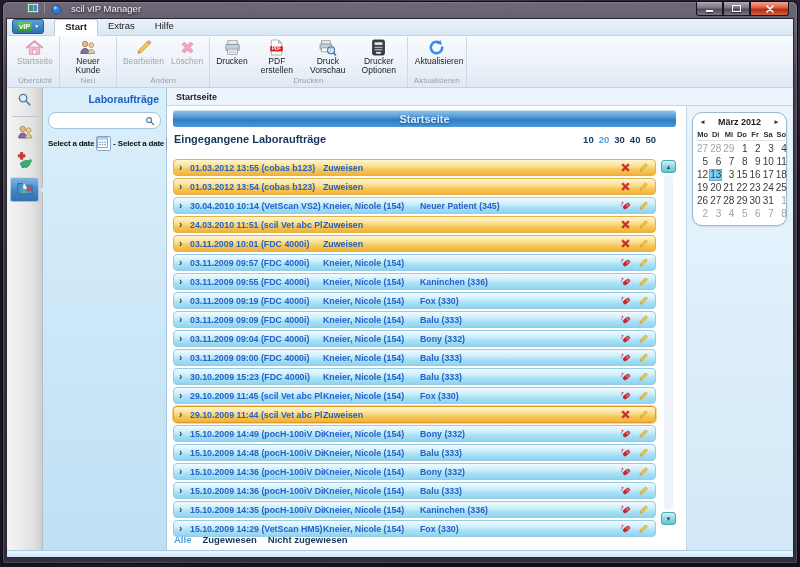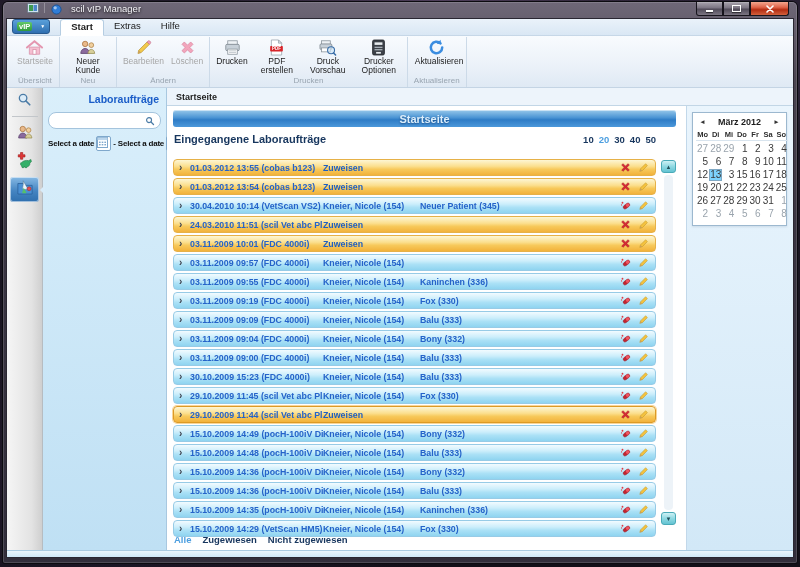--- a/index.html
+++ b/index.html
@@ -28,21 +28,21 @@
     background:linear-gradient(#f3a68e,#e0654a 40%,#b42d12 60%,#d2603c)}
   .glyph-min{width:7px;height:2px;background:#fff;box-shadow:0 1px 1px rgba(0,0,0,.6);margin-top:4px}
   .glyph-max{width:7px;height:5px;border:1.4px solid #fff;box-shadow:0 1px 1px rgba(0,0,0,.5)}
   .wbtn svg{width:8px;height:8px}
   .client{position:absolute;left:3px;right:3px;top:16px;bottom:5px;background:#fff;
     border:1px solid #2a2732;display:flex;flex-direction:column;overflow:hidden}
   
   .tabstrip{height:16px;background:linear-gradient(#eaf2fa,#d9e7f4);display:flex;align-items:flex-end;
     padding-left:5px;border-bottom:1px solid #c6d7e7;position:relative;flex:none}
   .appbtn{height:13px;margin:0 10px 1px 0;background:linear-gradient(#5aa0da,#2f6fb0);border:1px solid #27598e;
-    border-radius:3px;display:flex;align-items:center;padding:0 4px;gap:8px}
+    border-radius:3px;display:flex;align-items:center;padding:0 4px;gap:2px}
   .vip{background:linear-gradient(#63c868,#2f9a3c);color:#fff;font-size:7.5px;font-weight:bold;
     padding:0 2px;border-radius:2px;line-height:9px}
   .caret{color:#fff;font-size:5px;line-height:5px}
   .rtab{padding:1px 10px 2px;font-size:9.5px;color:#1c1c1c}
   .rtab.active{background:#fff;border:1px solid #b5cde2;border-bottom-color:#fff;border-radius:3px 3px 0 0;
     font-weight:bold;margin-bottom:-1px;padding-bottom:3px}
   .ribbon-body{height:50px;background:linear-gradient(#f8fbfe,#ecf2f9 55%,#dfe9f4);
     border-bottom:1px solid #c4d4e4;display:flex;align-items:stretch;padding:1px 4px 0;flex:none}
   .rgroup{display:flex;flex-direction:column;padding:0 4px;border-right:1px solid #ccdae8}
   .rbtns{display:flex;flex:1;align-items:flex-start;gap:3px;justify-content:center}
@@ -109,21 +109,21 @@
   .scrollbtn{position:absolute;left:0;width:15px;height:13px;border:1px solid #49aab8;border-radius:3px;
     background:linear-gradient(#cdf1f5,#8fd9e2 50%,#63c3d2);color:#1f4f5a;font-size:6px;line-height:12px;
     text-align:center;box-sizing:border-box}
   .scrollbtn.up{top:0}.scrollbtn.down{bottom:0}
   .filters{display:flex;gap:11px;padding:6px 8px 5px 7px;font-size:9.5px;font-weight:bold;color:#17365e;
     margin-top:auto;flex:none}
   .filters .active{color:#4d9fe0}
   
   .rightpanel{width:107px;flex:none;background:linear-gradient(#eaf5fd,#d2e8f7);border-left:1px solid #c2d8ea;
     padding:6px 6px 0 5px;box-sizing:border-box}
-  .calendar{background:#fff;border:1px solid #9cb8cf;border-radius:0;padding:3px 3px 5px;
+  .calendar{background:#fff;border:1px solid #9cb8cf;border-radius:10px;padding:3px 3px 5px;
     box-shadow:0 1px 2px rgba(60,90,120,.15)}
   .calhead{display:flex;align-items:center;font-size:9px;font-weight:bold;color:#1d1d1d;padding:1px 1px 3px}
   .calnav{width:11px;text-align:center;font-size:6.5px;color:#333;line-height:10px}
   .calmonth{flex:1;text-align:center}
   .calgrid{display:grid;grid-template-columns:repeat(7,1fr);row-gap:1px}
   .caldh{font-size:7.5px;font-weight:bold;color:#2e2e2e;text-align:center;border-bottom:1px solid #d8e4ee;
     padding-bottom:1px;margin-bottom:1px}
   .calday{font-size:10px;color:#3a3a3a;text-align:right;line-height:10px;border:1px solid transparent}
   .calday.muted{color:#9aa4ad}
   .calday.sel{background:#7dd3fc;border-color:#7fa8c4}

